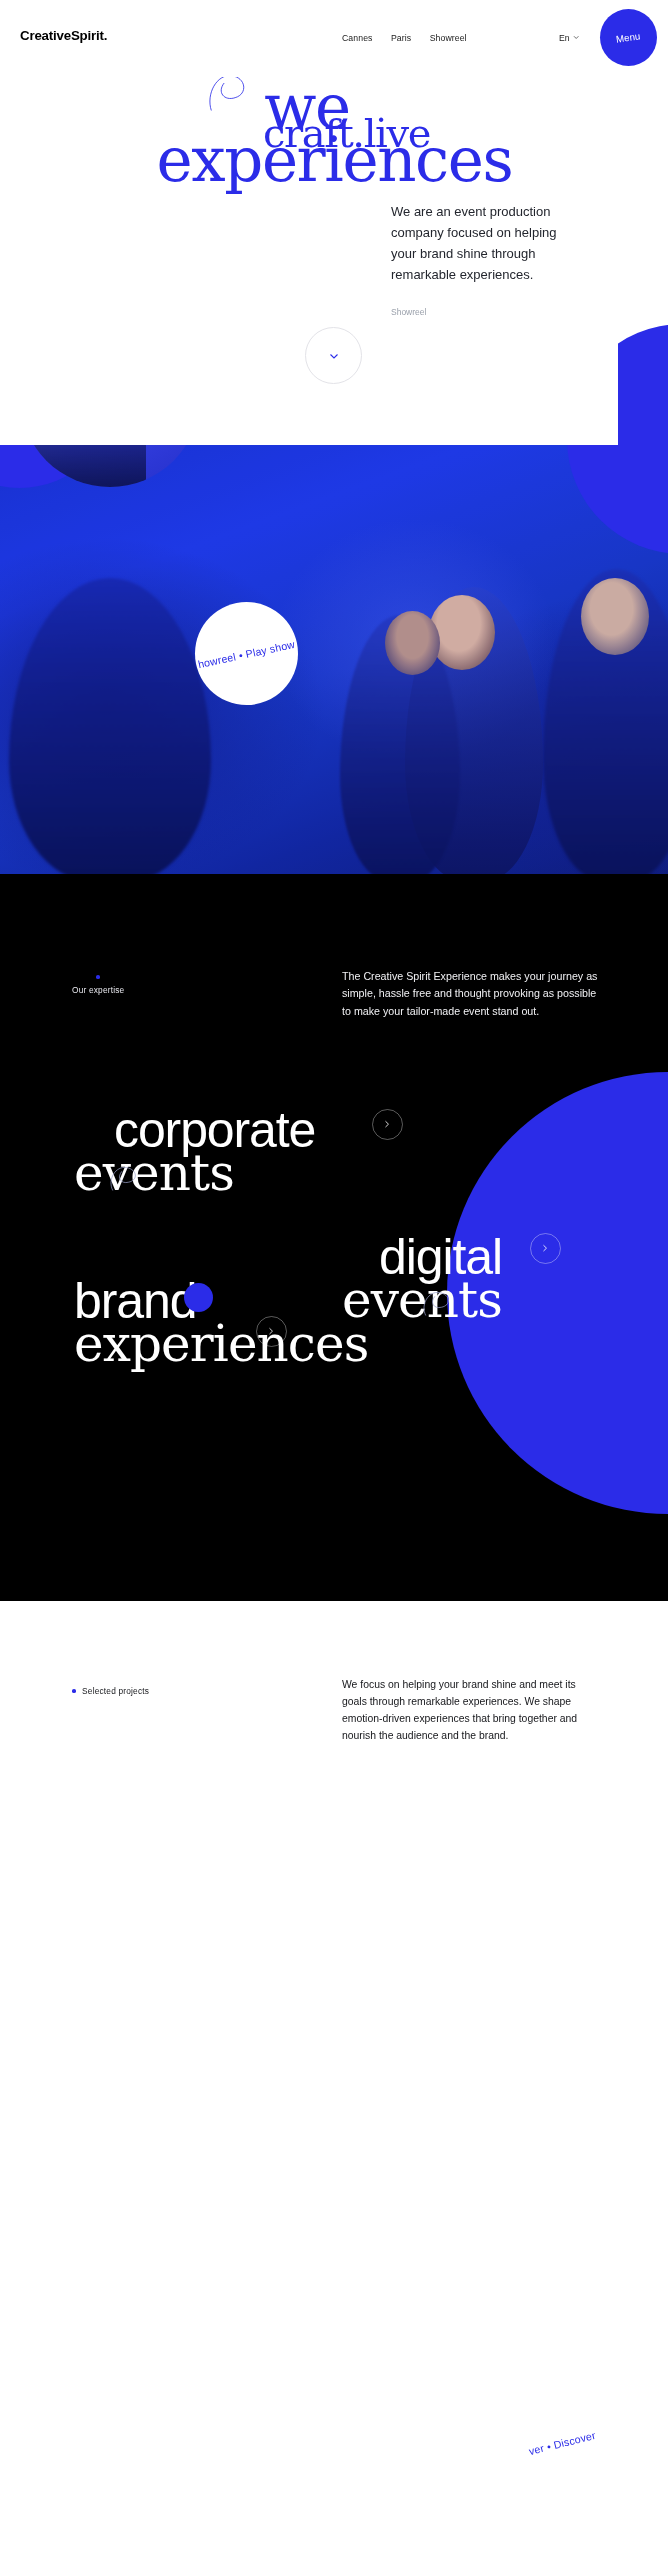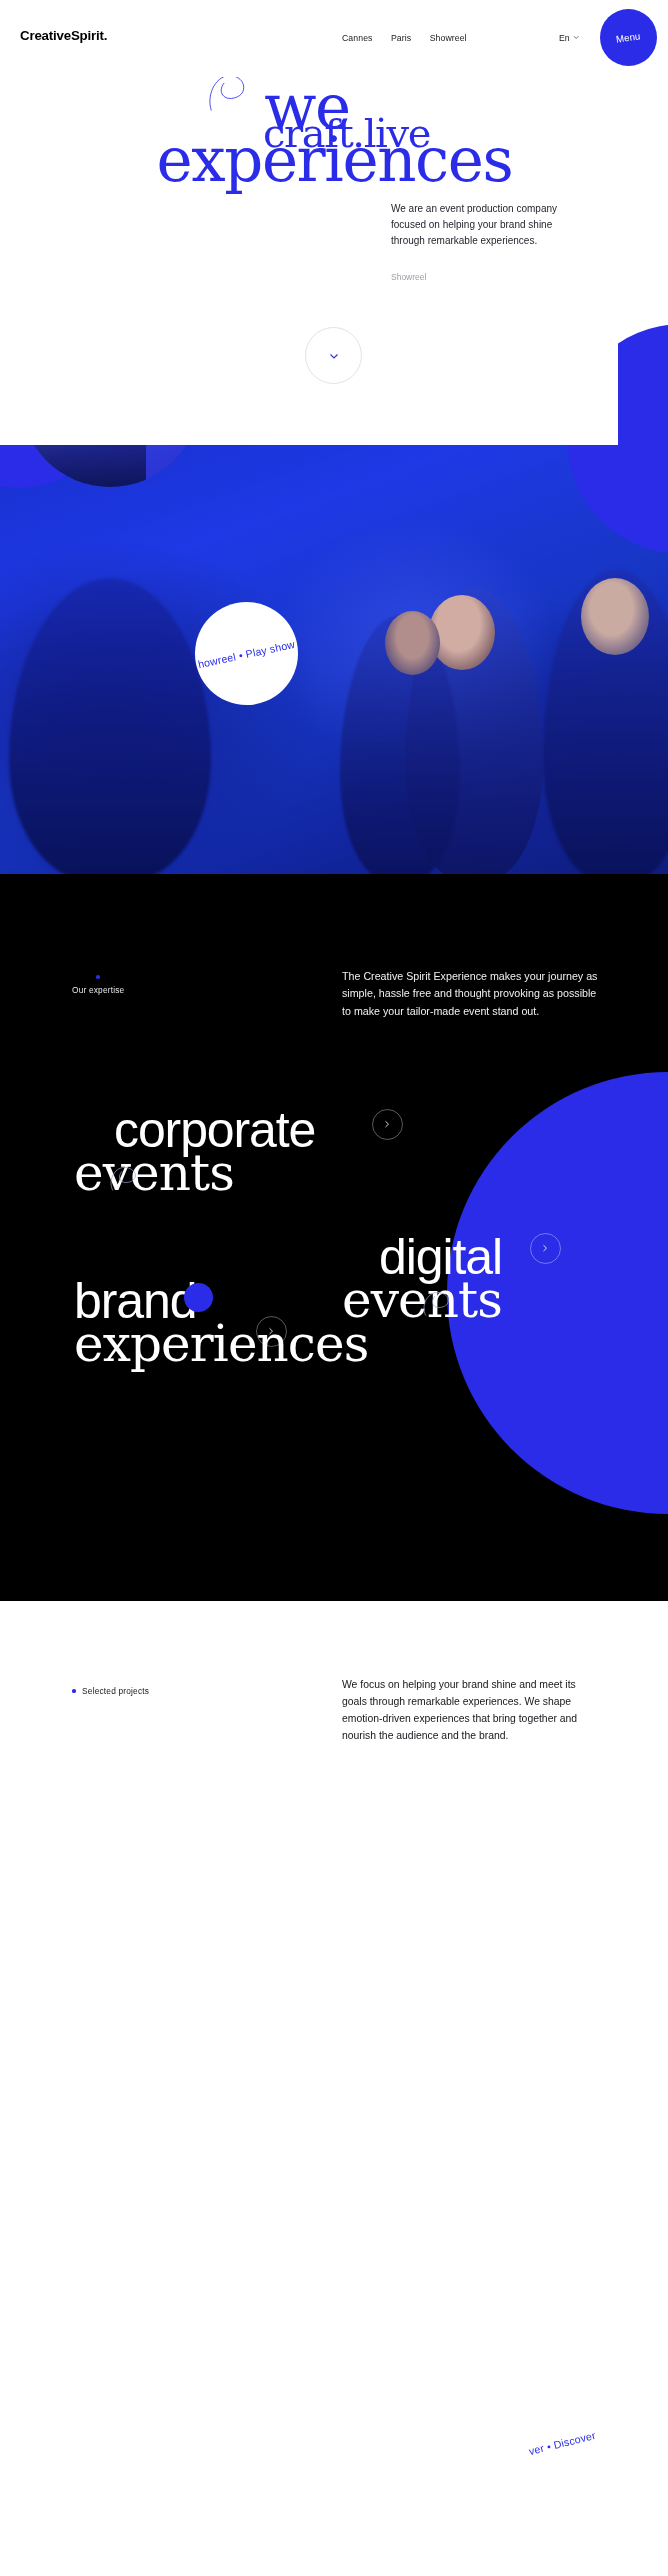--- a/index.html
+++ b/index.html
@@ -63,21 +63,21 @@
   .squiggle {
     position: absolute; left: 204px; top: -13px; width: 55px; height: 48px;
     pointer-events: none;
   }
 
   
   .intro-wrap {
     position: absolute; left: 391px; top: 201px; width: 175px;
   }
   .intro-copy {
-    font-size: 10px; line-height: 1.62; color: #23262e;
+    font-size: 13px; line-height: 1.62; color: #23262e;
   }
   .showreel-link {
     margin-top: 22px; font-size: 8.5px; color: #9aa0ab; text-decoration: none; display:inline-block;
   }
   .scroll-circle {
     position: absolute; left: 305px; top: 327px;
     width: 57px; height: 57px; border-radius: 50%;
     border: 0.9px solid #e3e3e8; background: transparent;
     display: flex; align-items: center; justify-content: center;
   }

